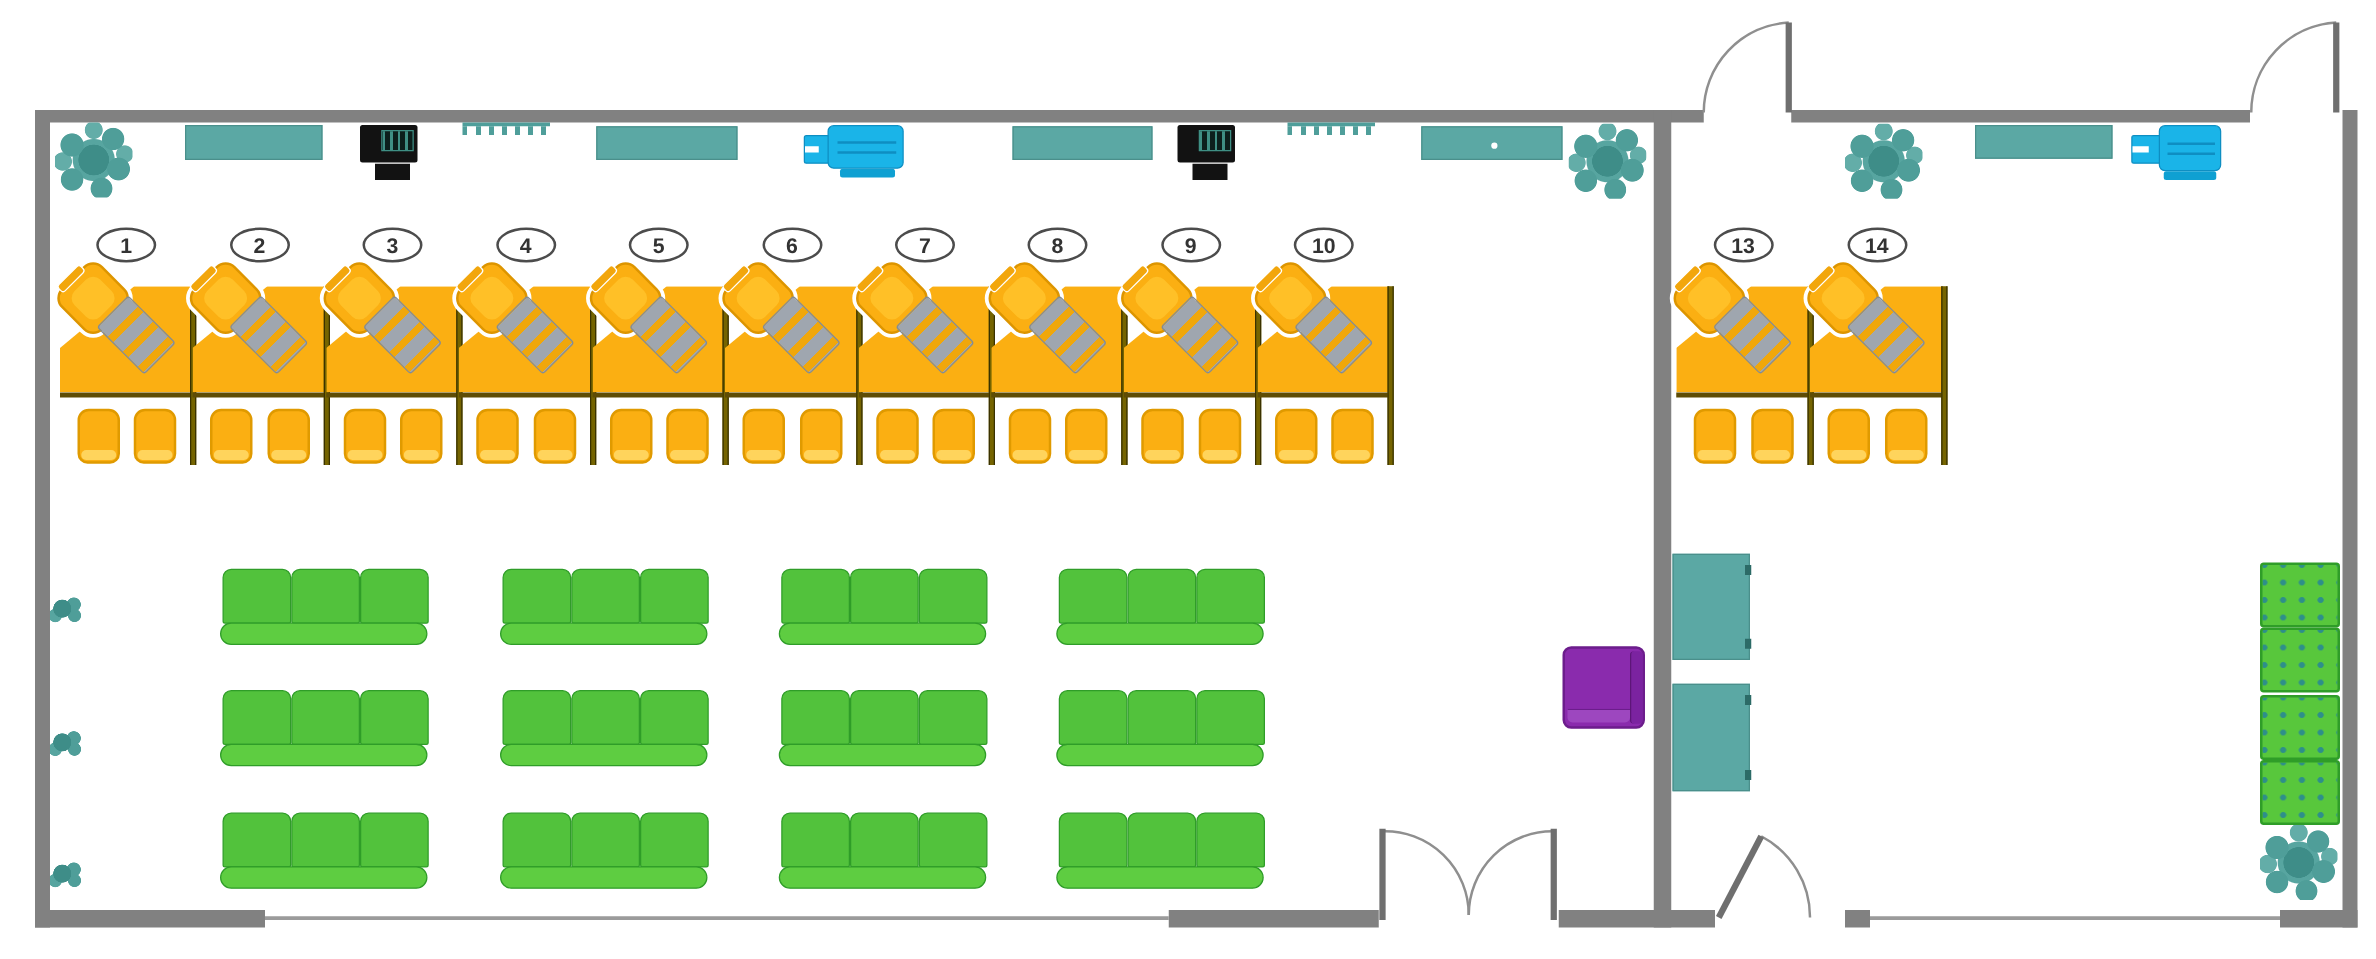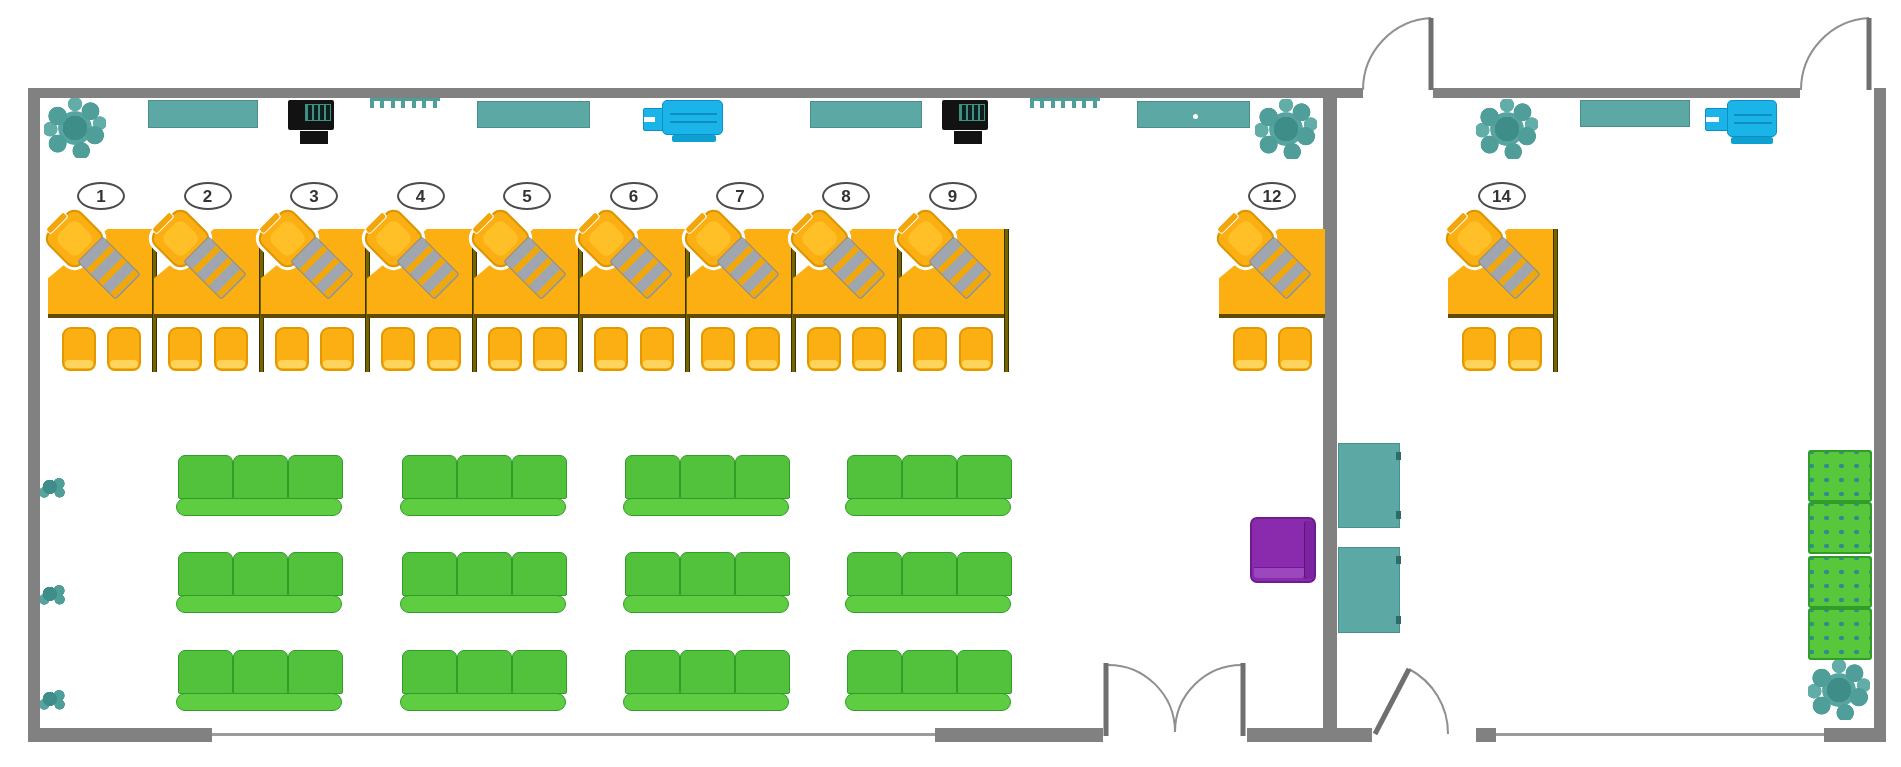--- a/index.html
+++ b/index.html
@@ -167,28 +167,39 @@
     <div style="left: 899px; top: 0px; width: 107px; height: 400px;">
       <div class="badge" style="left: 29.5px; top: 182px;">9</div>
       <div class="desk" style="left: 0px; top: 229px; width: 107px; height: 85px; clip-path: polygon(56% 0px, 100% 0px, 100% 100%, 0px 100%, 0px 58%);"></div>
       <div class="deskline" style="left: 0px; top: 314px; width: 107px; height: 4px;"></div>
       <div class="ochair" style="left: 3px; top: 215px;"></div>
       <div class="kbd" style="left: 34px; top: 250px;"></div>
       <div class="vchair" style="left: 14px; top: 327px;"></div>
       <div class="vchair" style="left: 60px; top: 327px;"></div>
       <div class="divider" style="left: 105px; top: 229px; width: 5px; height: 143px;"></div>
     </div>
-    <div style="left: 1219px; top: 0px; width: 106px; height: 400px;">
-      <div class="badge" style="left: 29px; top: 182px;">12</div>
-      <div class="desk" style="left: 0px; top: 229px; width: 106px; height: 85px; clip-path: polygon(56% 0px, 100% 0px, 100% 100%, 0px 100%, 0px 58%);"></div>
-      <div class="deskline" style="left: 0px; top: 314px; width: 106px; height: 4px;"></div>
-      <div class="ochair" style="left: 3px; top: 215px;"></div>
-      <div class="kbd" style="left: 34px; top: 250px;"></div>
-      <div class="vchair" style="left: 14px; top: 327px;"></div>
-      <div class="vchair" style="left: 59px; top: 327px;"></div>
+    <div style="left: 1006px; top: 0px; width: 106px; height: 400px;">
+      <div class="badge" style="left: 29px; top: 182px;">10</div>
+      <div class="desk" style="left: 0px; top: 229px; width: 106px; height: 85px; clip-path: polygon(56% 0px, 100% 0px, 100% 100%, 0px 100%, 0px 58%);"></div>
+      <div class="deskline" style="left: 0px; top: 314px; width: 106px; height: 4px;"></div>
+      <div class="ochair" style="left: 3px; top: 215px;"></div>
+      <div class="kbd" style="left: 34px; top: 250px;"></div>
+      <div class="vchair" style="left: 14px; top: 327px;"></div>
+      <div class="vchair" style="left: 59px; top: 327px;"></div>
+      <div class="divider" style="left: 104px; top: 229px; width: 5px; height: 143px;"></div>
+    </div>
+    <div style="left: 1341px; top: 0px; width: 107px; height: 400px;">
+      <div class="badge" style="left: 29.5px; top: 182px;">13</div>
+      <div class="desk" style="left: 0px; top: 229px; width: 107px; height: 85px; clip-path: polygon(56% 0px, 100% 0px, 100% 100%, 0px 100%, 0px 58%);"></div>
+      <div class="deskline" style="left: 0px; top: 314px; width: 107px; height: 4px;"></div>
+      <div class="ochair" style="left: 3px; top: 215px;"></div>
+      <div class="kbd" style="left: 34px; top: 250px;"></div>
+      <div class="vchair" style="left: 14px; top: 327px;"></div>
+      <div class="vchair" style="left: 60px; top: 327px;"></div>
+      <div class="divider" style="left: 105px; top: 229px; width: 5px; height: 143px;"></div>
     </div>
     <div style="left: 1448px; top: 0px; width: 107px; height: 400px; text-align: center;">
       <div class="badge" style="left: 29.5px; top: 182px;">14</div>
       <div class="desk" style="left: 0px; top: 229px; width: 107px; height: 85px; clip-path: polygon(56% 0px, 100% 0px, 100% 100%, 0px 100%, 0px 58%);"></div>
       <div class="deskline" style="left: 0px; top: 314px; width: 107px; height: 4px;"></div>
       <div class="ochair" style="left: 3px; top: 215px;"></div>
       <div class="kbd" style="left: 34px; top: 250px;"></div>
       <div class="vchair" style="left: 14px; top: 327px;"></div>
       <div class="vchair" style="left: 60px; top: 327px;"></div>
       <div class="divider" style="left: 105px; top: 229px; width: 5px; height: 143px;"></div>

